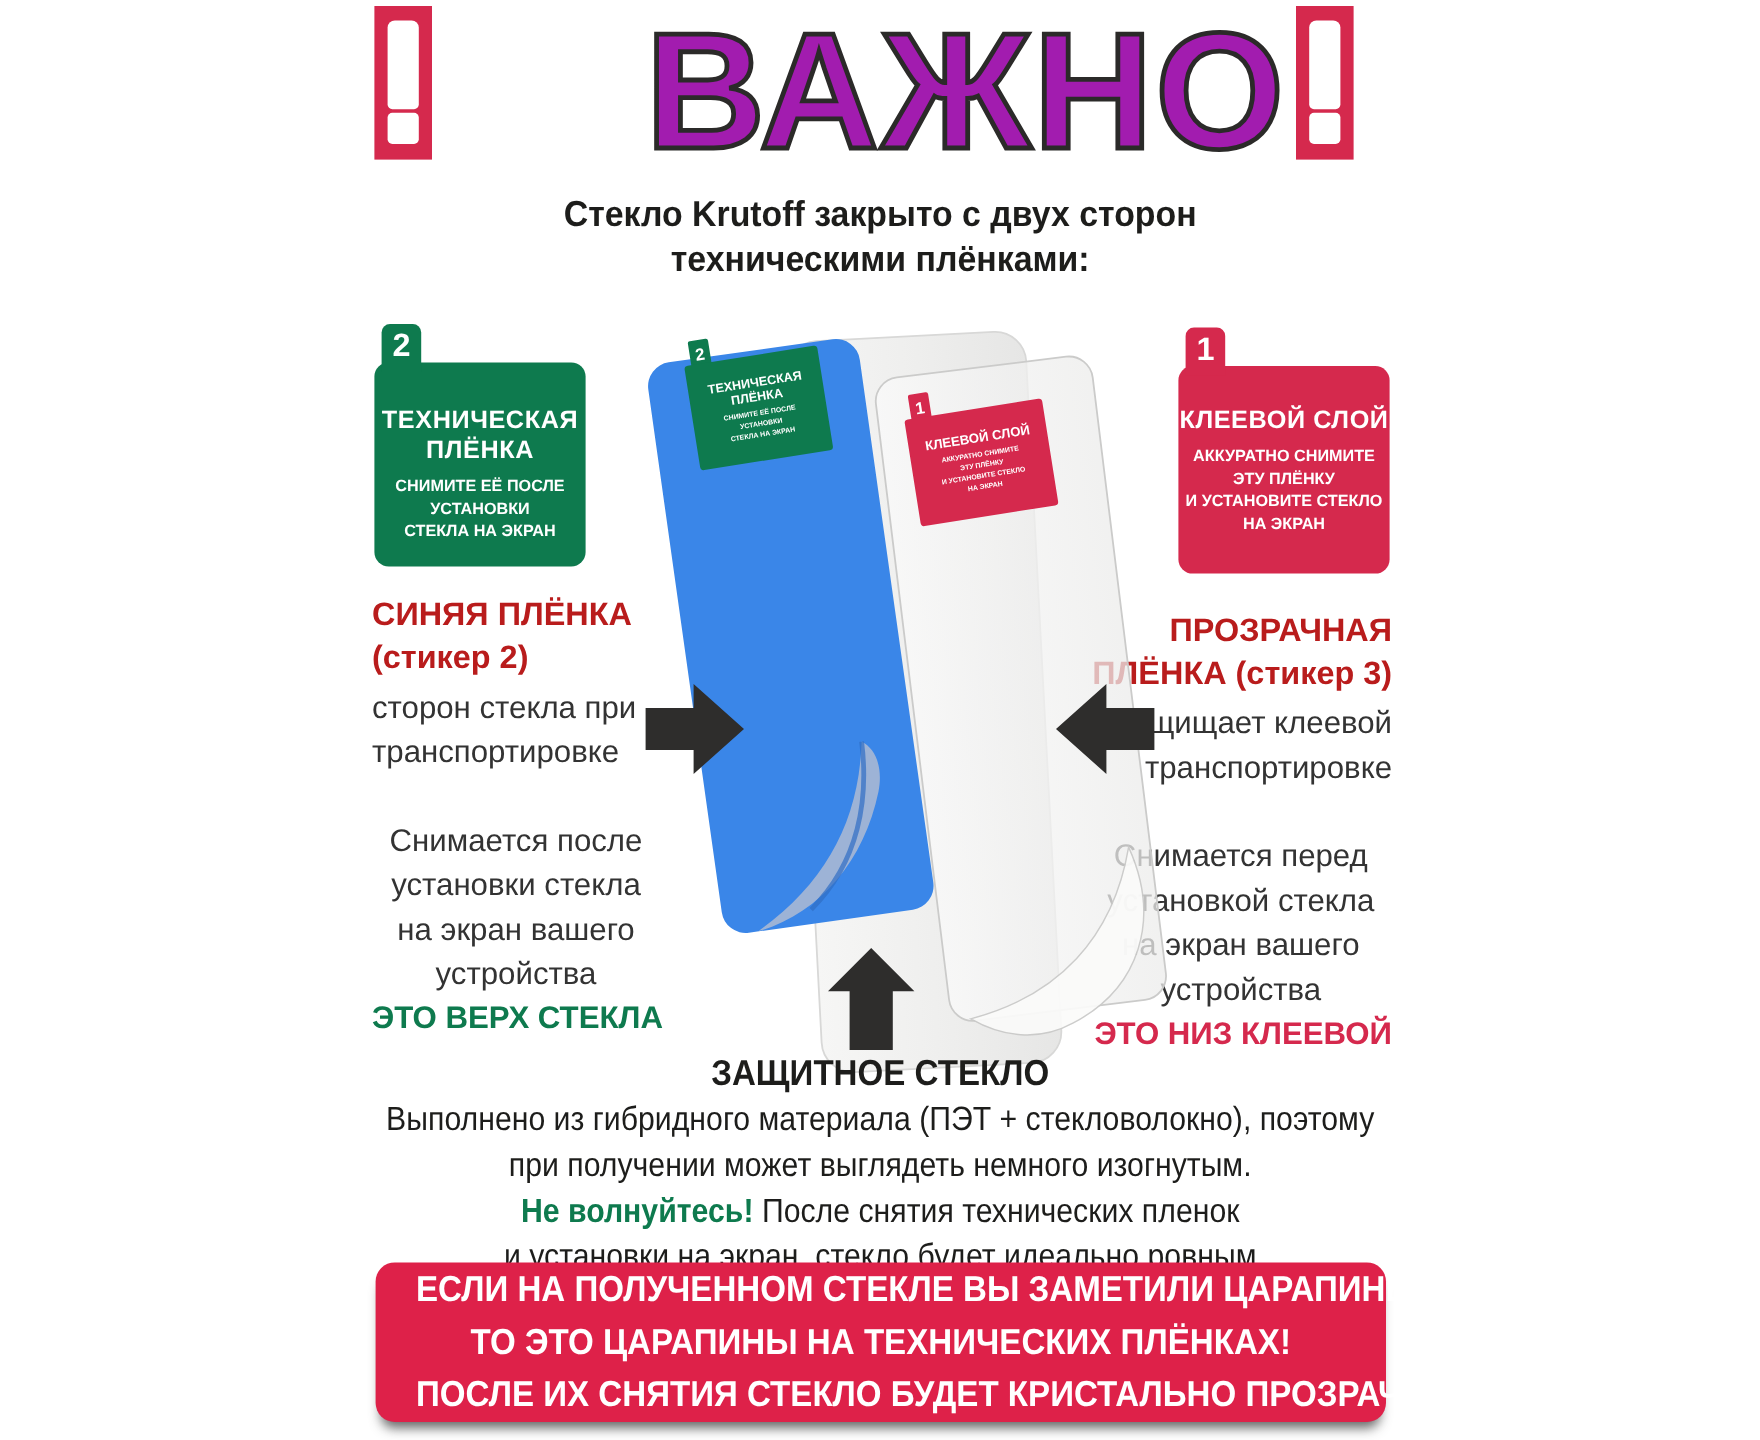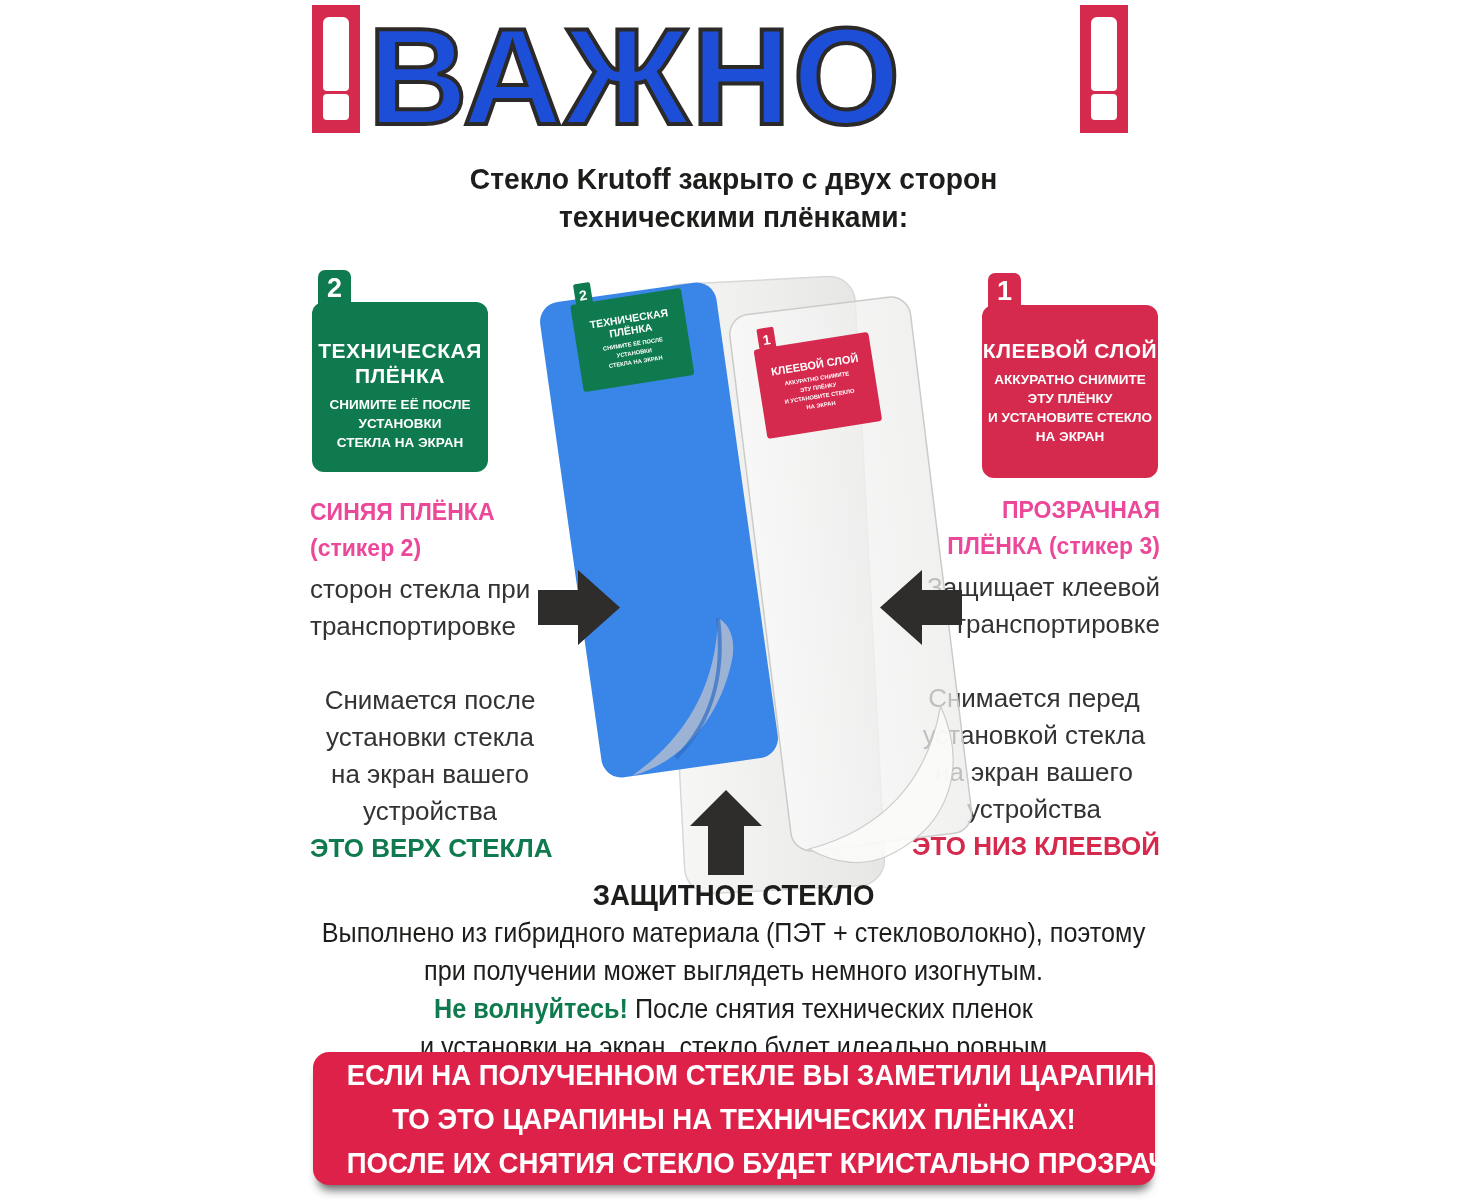--- a/index.html
+++ b/index.html
@@ -5,22 +5,22 @@
   html,body{margin:0;padding:0;background:#fff;}
   body{font-family:"Liberation Sans",sans-serif;color:#2b2a29;}
   .poster{position:relative;width:1467px;height:1200px;background:#fff;overflow:hidden;}
 
   
   .excl-block{position:absolute;top:5px;width:48px;height:128px;background:#d5294d;}
   .excl-left{left:312px;}
   .excl-right{left:1080px;}
   .excl-bar{position:absolute;left:11px;top:12px;width:26px;height:74px;background:#fff;border-radius:6px 6px 4px 4px;}
   .excl-dot{position:absolute;left:11px;bottom:13px;width:26px;height:26px;background:#fff;border-radius:4px;}
-  .title-word{position:absolute;left:368px;top:14px;width:704px;text-align:left;
-    font-size:138px;line-height:124px;font-weight:bold;color:#1d4ed8;letter-spacing:2px;
+  .title-word{position:absolute;left:368px;top:14px;width:704px;text-align:right;
+    font-size:138px;line-height:124px;font-weight:bold;color:#a21caf;letter-spacing:2px;
     -webkit-text-stroke:4px #2b2a29;}
   .subtitle{position:absolute;left:0;top:160px;width:1467px;text-align:center;
     font-weight:bold;font-size:30px;line-height:38px;color:#1d1d1b;transform:scaleX(.94);}
 
   
   .sticker{position:absolute;border-radius:12px;display:flex;flex-direction:column;
     align-items:center;justify-content:center;text-align:center;color:#fff;}
   .sticker-green{left:312px;top:302px;width:176px;height:170px;background:#0e7a4e;padding-top:16px;box-sizing:border-box;}
   .sticker-red{left:982px;top:305px;width:176px;height:173px;background:#d5294d;box-sizing:border-box;}
   .sticker-tab{position:absolute;top:-32px;left:6px;width:33px;height:40px;border-radius:7px 7px 0 0;
@@ -28,22 +28,22 @@
   .tab-green{background:#0e7a4e;}
   .tab-red{background:#d5294d;}
   .sticker .t1{font-size:21px;font-weight:bold;line-height:25px;letter-spacing:.5px;}
   .sticker .t2{font-size:13.5px;font-weight:bold;line-height:19px;margin-top:0;}
   .sticker .gap{height:7px;}
 
   
   .col{position:absolute;font-size:26px;line-height:37px;color:#333;}
   .col div{white-space:nowrap;}
   .col-left{left:310px;top:494px;width:240px;text-align:left;}
-  .col-right{left:908px;top:492px;width:252px;text-align:right;}
-  .col-heading{font-weight:bold;font-size:23px;line-height:36px;color:#ec4899;}
+  .col-right{left:908px;top:507px;width:252px;text-align:right;}
+  .col-heading{font-weight:bold;font-size:27px;line-height:36px;color:#b91c1c;}
   .col .para{margin-top:5px;}
   .col .para2{margin-top:37px;text-align:center;}
   .hl-green{font-weight:bold;color:#0e7a4e;}
   .hl-red{font-weight:bold;color:#d5294d;}
 
   
   .glass-heading{position:absolute;left:0;top:878px;width:1467px;text-align:center;
     font-size:30px;font-weight:bold;color:#1d1d1b;transform:scaleX(.92);}
   .glass-para{position:absolute;left:0;top:914px;width:1467px;text-align:center;
     font-size:28px;line-height:38px;color:#1d1d1b;transform:scaleX(.9);}

